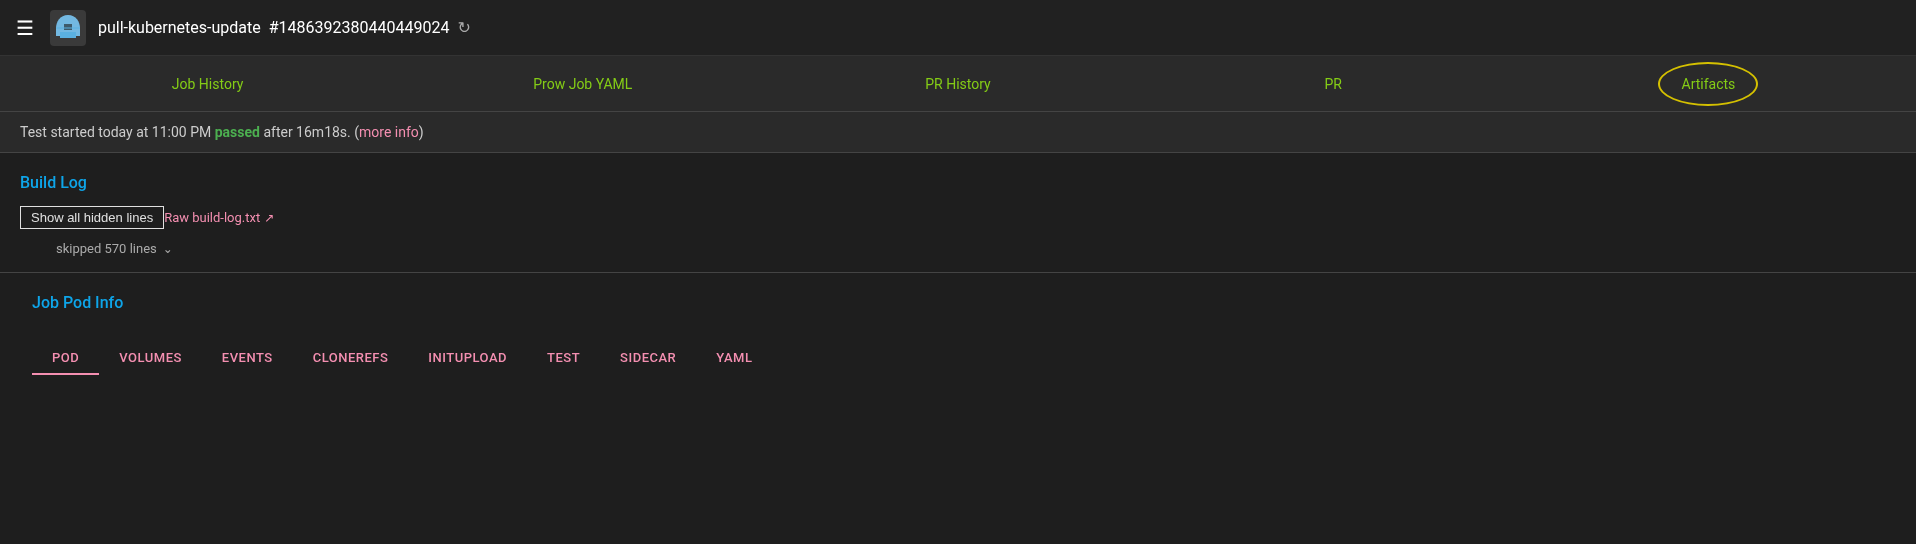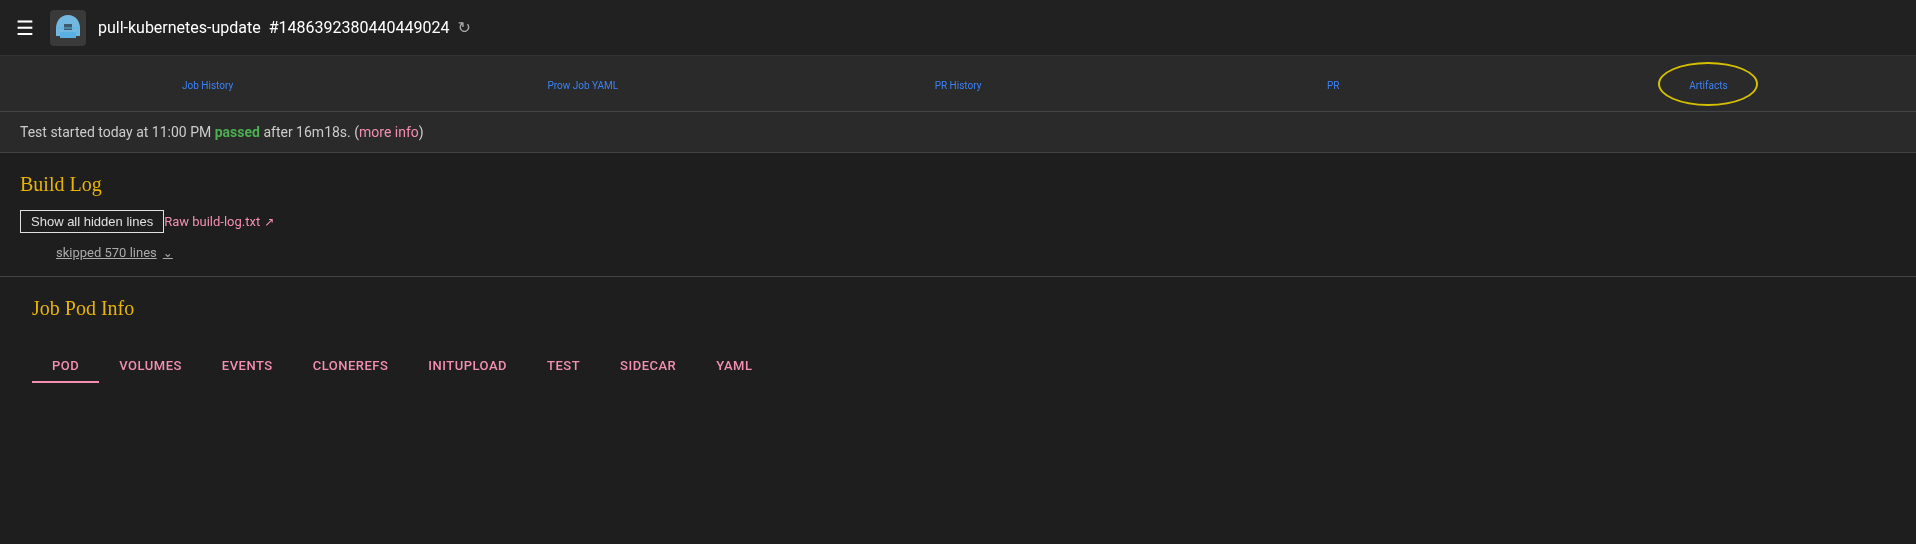--- a/index.html
+++ b/index.html
@@ -52,23 +52,23 @@
       align-items: center;
       height: 56px;
       border-bottom: 1px solid #444;
       padding: 0 20px;
     }
     .nav-item {
       flex: 1;
       text-align: center;
     }
     .nav-link {
-      color: #3b82f6;
-      text-decoration: none;
-      font-size: 10px;
+      color: #84cc16;
+      text-decoration: none;
+      font-size: 14px;
       cursor: pointer;
       padding: 4px 8px;
     }
     .nav-item-artifacts {
       position: relative;
     }
     .artifacts-circle {
       position: absolute;
       top: 50%;
       left: 50%;
@@ -96,25 +96,24 @@
       color: #f48fb1;
       text-decoration: none;
     }
 
     
     .section {
       padding: 20px 20px 16px 20px;
       border-bottom: 1px solid #444;
     }
     .section-title {
-      font-size: 20px;
+      font-size: 16px;
       font-weight: 500;
-      color: #eab308;
+      color: #0ea5e9;
       margin-bottom: 14px;
-      font-family: Liberation Serif, serif;
     }
     .build-log-controls {
       display: flex;
       align-items: center;
       margin-bottom: 12px;
     }
     .show-hidden-btn {
       border: 1px solid #e0e0e0;
       background: transparent;
       color: #e0e0e0;
@@ -135,21 +134,20 @@
       font-size: 12px;
     }
     .skipped-lines {
       color: #aaa;
       font-size: 13px;
       padding-left: 36px;
       display: flex;
       align-items: center;
       gap: 6px;
       cursor: pointer;
-      text-decoration: underline;
     }
     .skipped-arrow {
       font-size: 12px;
     }
 
     
     .section-pod {
       padding: 20px 20px 0 32px;
     }
     .pod-tabs {

